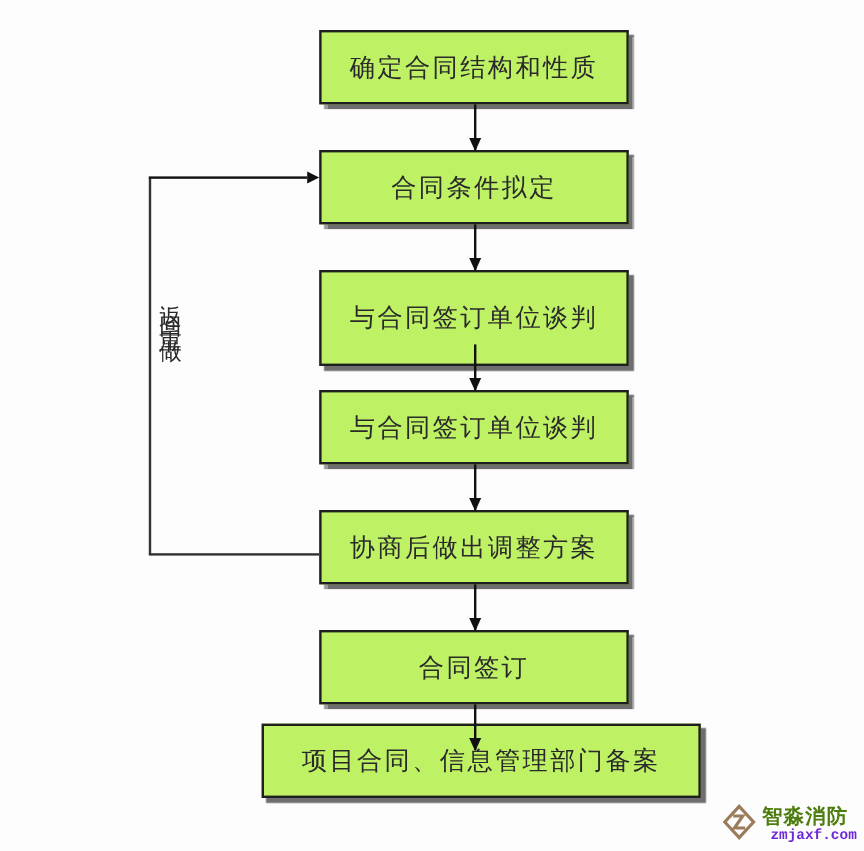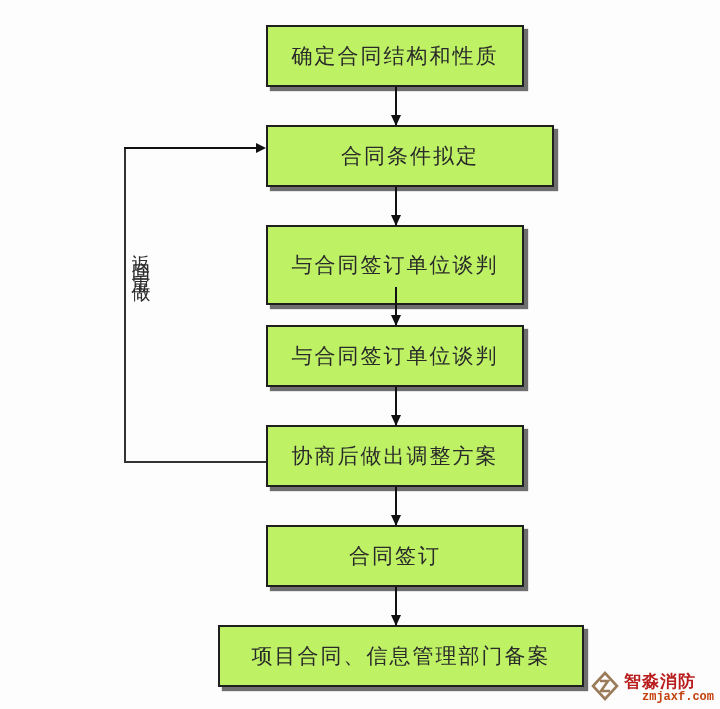--- a/index.html
+++ b/index.html
@@ -93,61 +93,61 @@
     bottom: 3px;
     display: flex;
     align-items: center;
   }
   .wm-logo { margin-right: 4px; }
   .wm-text { display: flex; flex-direction: column; line-height: 1.05; }
   .wm-brand {
     font-family: "Liberation Sans", sans-serif;
     font-size: 17px;
     font-weight: bold;
-    color: #b91c1c;
+    color: #4d7c0f;
     letter-spacing: 1px;
   }
   .wm-url {
     font-family: "Liberation Mono", "DejaVu Sans Mono", monospace;
     font-size: 12px;
     font-weight: bold;
-    color: #c2410c;
-    margin-left: 18px;
+    color: #6d28d9;
+    margin-left: 7px;
   }
 </style>
 </head>
 <body>
 
 <div id="canvas">
 
   <div class="node" style="left:266px; top:25px;  width:258px; height:62px;">
     <span class="node-label">确定合同结构和性质</span>
   </div>
 
-  <div class="node" style="left:266px; top:125px; width:288px; height:62px;">
+  <div class="node" style="left:266px; top:125px; width:258px; height:62px;">
     <span class="node-label">合同条件拟定</span>
   </div>
 
   <div class="node" style="left:266px; top:225px; width:258px; height:80px;">
     <span class="node-label">与合同签订单位谈判</span>
   </div>
 
   <div class="node" style="left:266px; top:325px; width:258px; height:62px;">
     <span class="node-label">与合同签订单位谈判</span>
   </div>
 
   <div class="node" style="left:266px; top:425px; width:258px; height:62px;">
     <span class="node-label">协商后做出调整方案</span>
   </div>
 
   <div class="node" style="left:266px; top:525px; width:258px; height:62px;">
     <span class="node-label">合同签订</span>
   </div>
 
-  <div class="node" style="left:218px; top:625px; width:366px; height:62px;">
+  <div class="node" style="left:218px; top:603px; width:366px; height:62px;">
     <span class="node-label">项目合同、信息管理部门备案</span>
   </div>
 
   <div class="arrow-down" style="left:395px; top:87px;  height:38px;"></div>
   <div class="arrow-down" style="left:395px; top:187px; height:38px;"></div>
   <div class="arrow-down" style="left:395px; top:287px; height:38px;"></div>
   <div class="arrow-down" style="left:395px; top:387px; height:38px;"></div>
   <div class="arrow-down" style="left:395px; top:487px; height:38px;"></div>
   <div class="arrow-down" style="left:395px; top:587px; height:38px;"></div>
 

